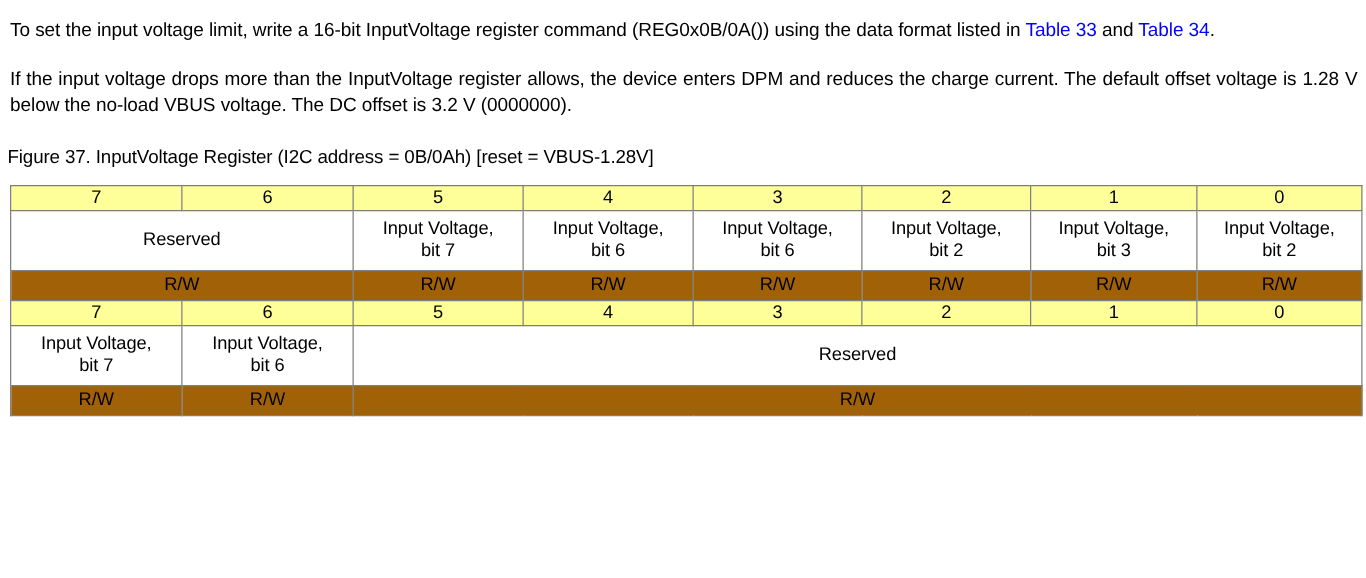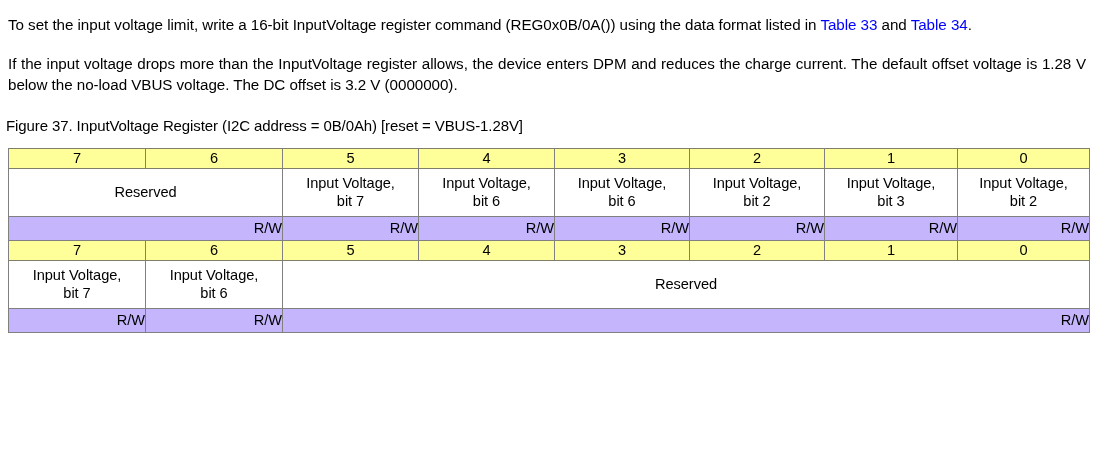--- a/index.html
+++ b/index.html
@@ -84,23 +84,22 @@
     height: 19px;
     border-top: 1px solid #7f7f6a;
     border-bottom: 1px solid #7f7f6a;
     font-size: 14.6px;
   }
   tr.name-row td {
     background: #ffffff;
     height: 47px;
   }
   tr.rw-row td {
-    background: #c4b5fd;
+    background: #a16207;
     height: 23px;
-    text-align: right;
   }
   .cellline { display: block; }
 
   
   .legend {
     font-size: 13.6px;
     margin: 7px 0 0 0;
     padding: 0 0 0 4px;
     letter-spacing: -0.05px;
   }

